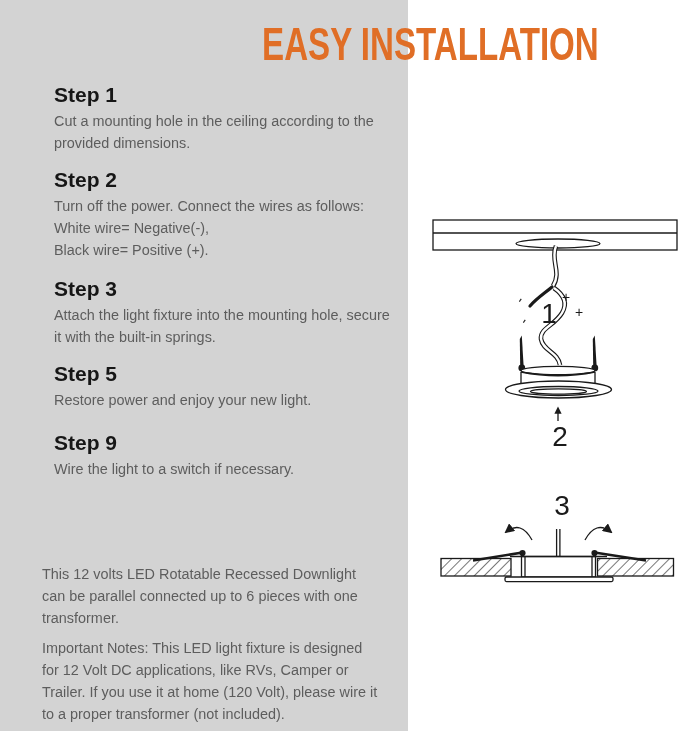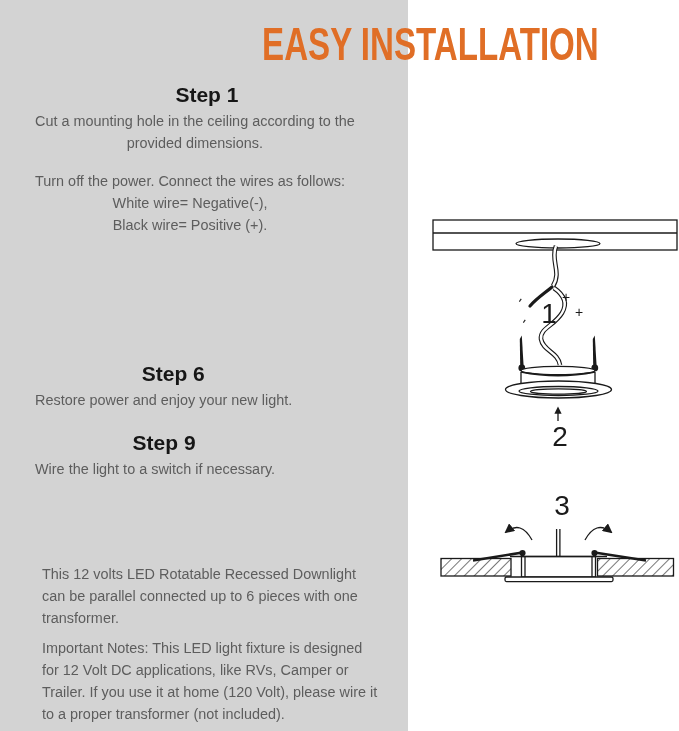--- a/index.html
+++ b/index.html
@@ -2,21 +2,21 @@
 <html><head>
 <meta charset="utf-8">
 <style>
   html,body{margin:0;padding:0;background:#fff;}
   .page{position:relative;width:679px;height:731px;background:#ffffff;overflow:hidden;
         font-family:"Liberation Sans",sans-serif;}
   .gray-panel{position:absolute;left:0;top:0;width:408px;height:731px;background:#d3d3d3;}
   .page-title{position:absolute;left:215px;top:21px;width:336px;text-align:center;
               font-size:46px;font-weight:bold;color:#e06e26;line-height:1.0;
               white-space:nowrap;transform:scaleX(0.72);transform-origin:center top;}
-  .step{position:absolute;left:35px;text-align:center;}
+  .step{position:absolute;left:54px;}
   .step h2{margin:0;font-size:21px;line-height:25px;font-weight:bold;color:#161616;}
   .body-text{font-size:15.5px;line-height:22px;color:#5d5d5d;white-space:pre;
              transform:scaleX(0.93);transform-origin:left top;}
   .step .body-text{margin-top:3px;}
   .note{position:absolute;left:42px;}
   .diagram-svg{position:absolute;left:0;top:0;}
   .dline{stroke:#1a1a1a;stroke-width:1.3;fill:none;}
   .dfill-white{fill:#ffffff;}
   .num{font-family:"Liberation Sans",sans-serif;font-size:28px;fill:#1a1a1a;text-anchor:middle;}
   .sign{font-family:"Liberation Sans",sans-serif;font-size:14px;fill:#1a1a1a;text-anchor:middle;}
@@ -30,28 +30,34 @@
 
   <div class="page-title">EASY INSTALLATION</div>
 
   <div class="step" style="top:82px">
     <h2>Step 1</h2>
     <div class="body-text">Cut a mounting hole in the ceiling according to the
 provided dimensions.</div>
   </div>
 
   <div class="step" style="top:167px">
+    <h2>Step 2</h2>
     <div class="body-text">Turn off the power. Connect the wires as follows:
 White wire= Negative(-),
 Black wire= Positive (+).</div>
   </div>
 
+  <div class="step" style="top:276px">
+    <h2>Step 3</h2>
+    <div class="body-text">Attach the light fixture into the mounting hole, secure
+it with the built-in springs.</div>
+  </div>
 
   <div class="step" style="top:361px">
-    <h2>Step 6</h2>
+    <h2>Step 5</h2>
     <div class="body-text">Restore power and enjoy your new light.</div>
   </div>
 
   <div class="step" style="top:430px">
     <h2>Step 9</h2>
     <div class="body-text">Wire the light to a switch if necessary.</div>
   </div>
 
 
   <div class="note body-text" style="top:563px">This 12 volts LED Rotatable Recessed Downlight

